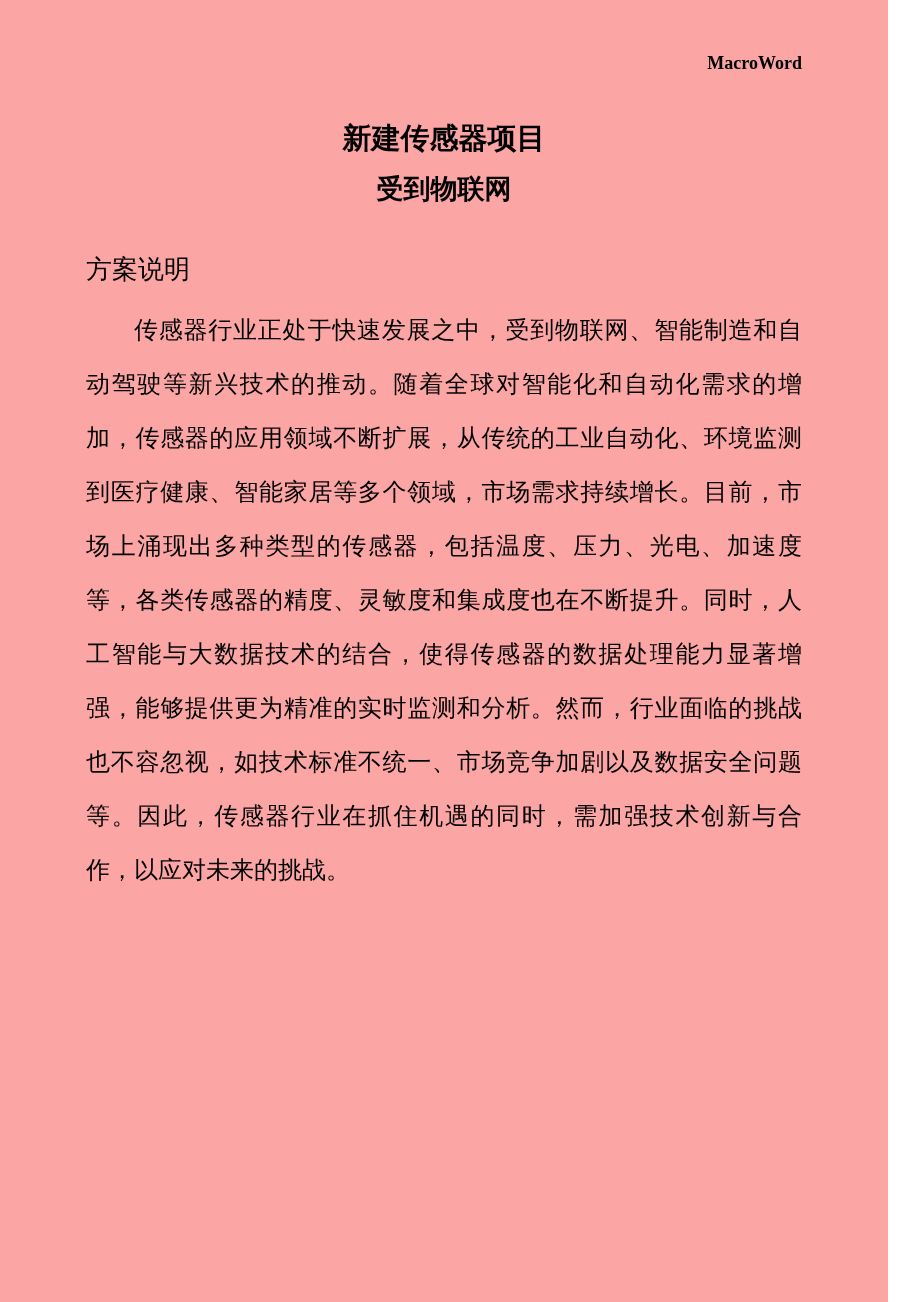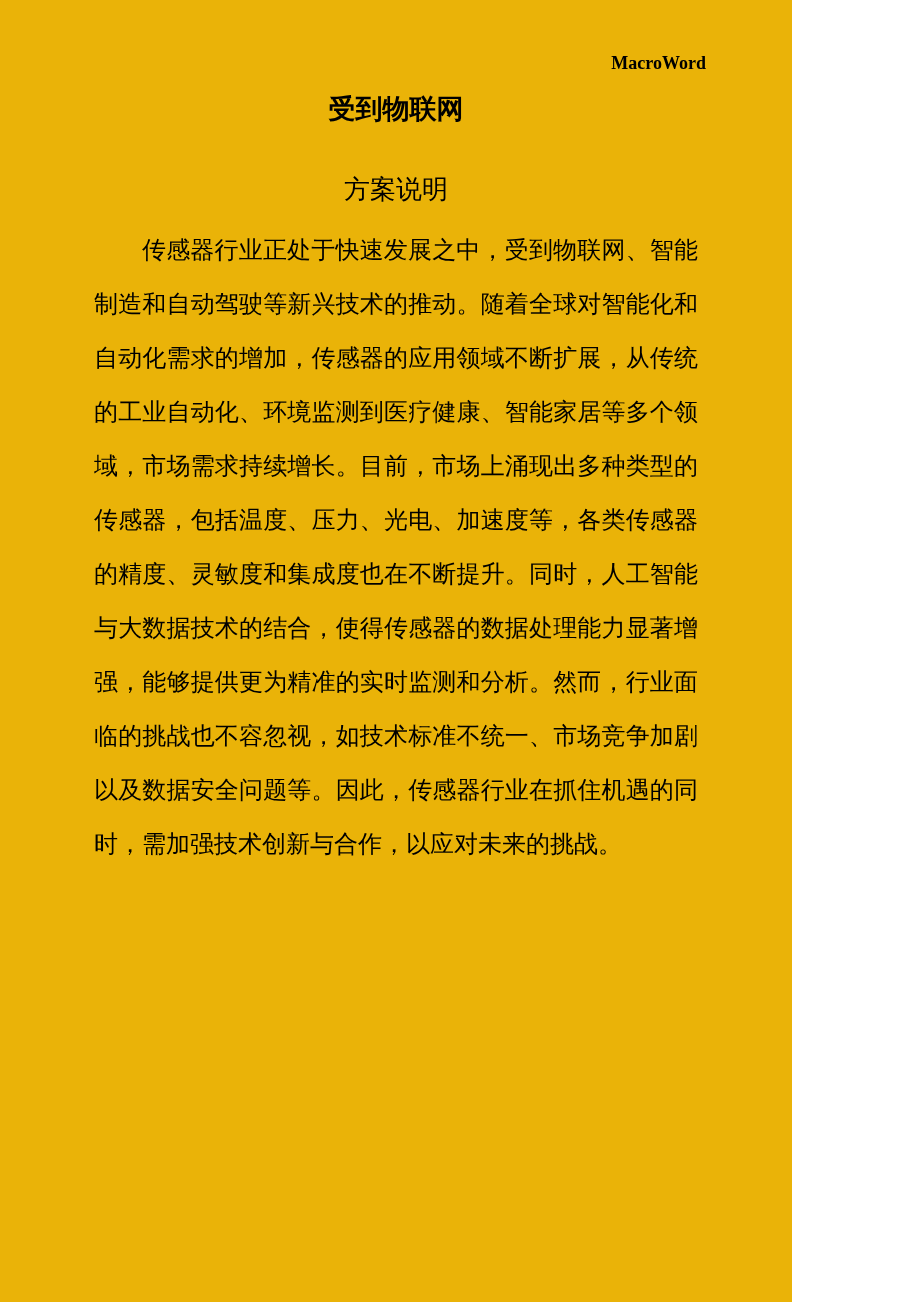--- a/index.html
+++ b/index.html
@@ -2,23 +2,23 @@
 <html><head>
 <meta charset="utf-8">
 <style>
   html, body {
     margin: 0;
     padding: 0;
     background: #ffffff;
   }
   .page {
     position: relative;
-    width: 792px;
+    width: 888px;
     height: 1302px;
-    background: #eab308;
+    background: #fca5a5;
     color: #000000;
     overflow: hidden;
     box-sizing: border-box;
   }
   .content {
     padding: 0 86px;
   }
   .brand {
     padding-top: 53px;
     text-align: right;
@@ -41,32 +41,31 @@
     margin-top: 22px;
     text-align: center;
     font-family: "Liberation Sans", sans-serif;
     font-weight: 700;
     font-size: 27px;
     line-height: 28px;
     color: #000000;
   }
   .section-heading {
     margin-top: 52px;
-    text-align: center;
     font-family: "Liberation Sans", sans-serif;
     font-weight: 400;
     font-size: 26px;
     line-height: 28px;
     color: #000000;
   }
   .body-text {
     margin-top: 20px;
   }
   .body-text p {
-    margin: 8px;
+    margin: 0;
     padding: 0;
     font-family: "Liberation Serif", serif;
     font-size: 24px;
     line-height: 54px;
     text-align: justify;
     text-justify: inter-ideograph;
     text-indent: 2em;
     color: #000000;
   }
   .body-text p + p {
@@ -74,20 +73,21 @@
   }
 </style>
 </head>
 <body>
 
 <div class="page">
   <div class="content">
 
     <div class="brand">MacroWord</div>
 
+    <div class="doc-title">新建传感器项目</div>
 
     <div class="doc-subtitle">受到物联网</div>
 
     <div class="section-heading">方案说明</div>
 
     <div class="body-text">
       <p>传感器行业正处于快速发展之中，受到物联网、智能制造和自动驾驶等新兴技术的推动。随着全球对智能化和自动化需求的增加，传感器的应用领域不断扩展，从传统的工业自动化、环境监测到医疗健康、智能家居等多个领域，市场需求持续增长。目前，市场上涌现出多种类型的传感器，包括温度、压力、光电、加速度等，各类传感器的精度、灵敏度和集成度也在不断提升。同时，人工智能与大数据技术的结合，使得传感器的数据处理能力显著增强，能够提供更为精准的实时监测和分析。然而，行业面临的挑战也不容忽视，如技术标准不统一、市场竞争加剧以及数据安全问题等。因此，传感器行业在抓住机遇的同时，需加强技术创新与合作，以应对未来的挑战。</p>
     </div>
 
   </div>

